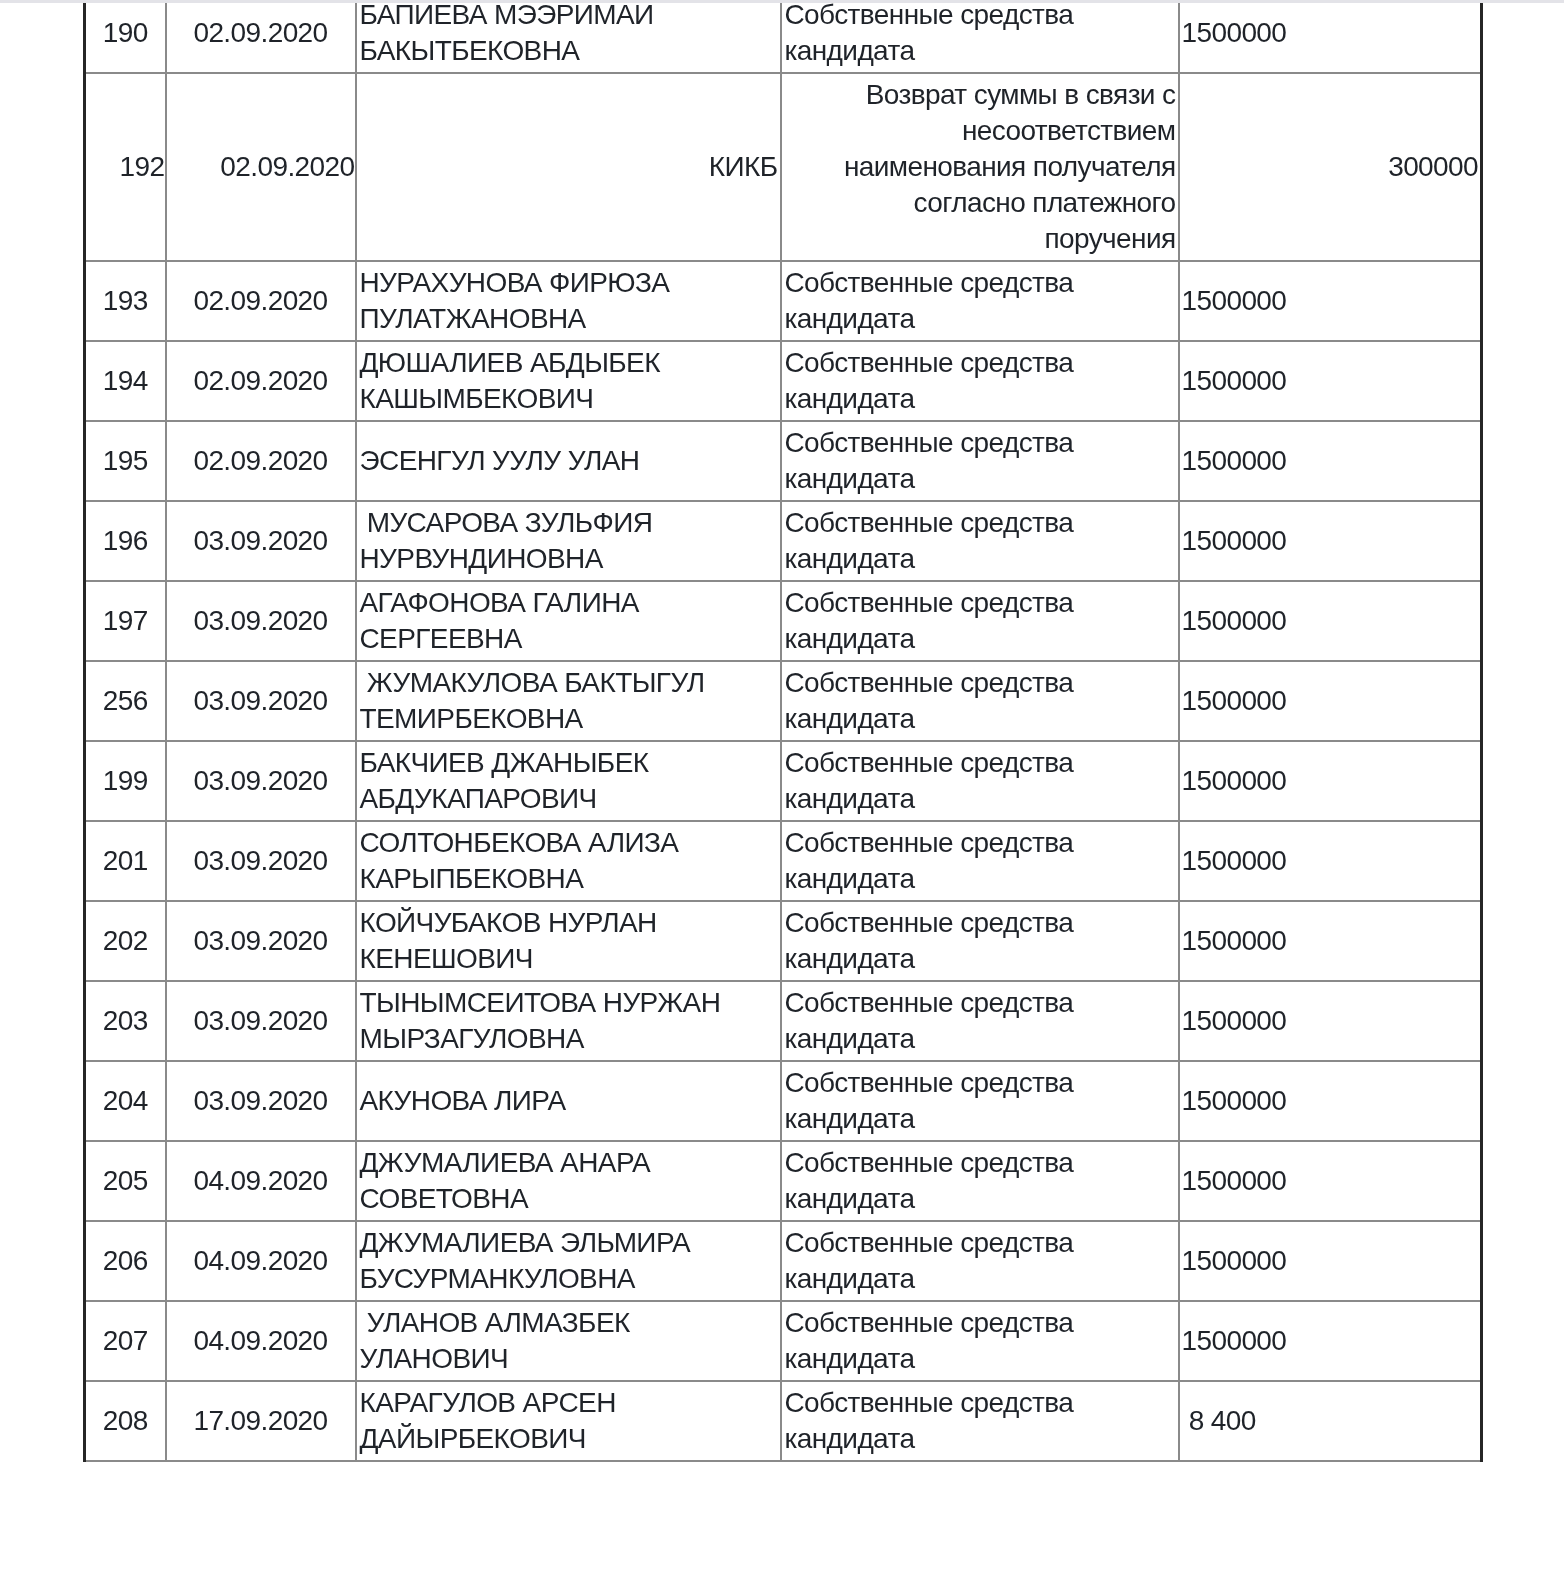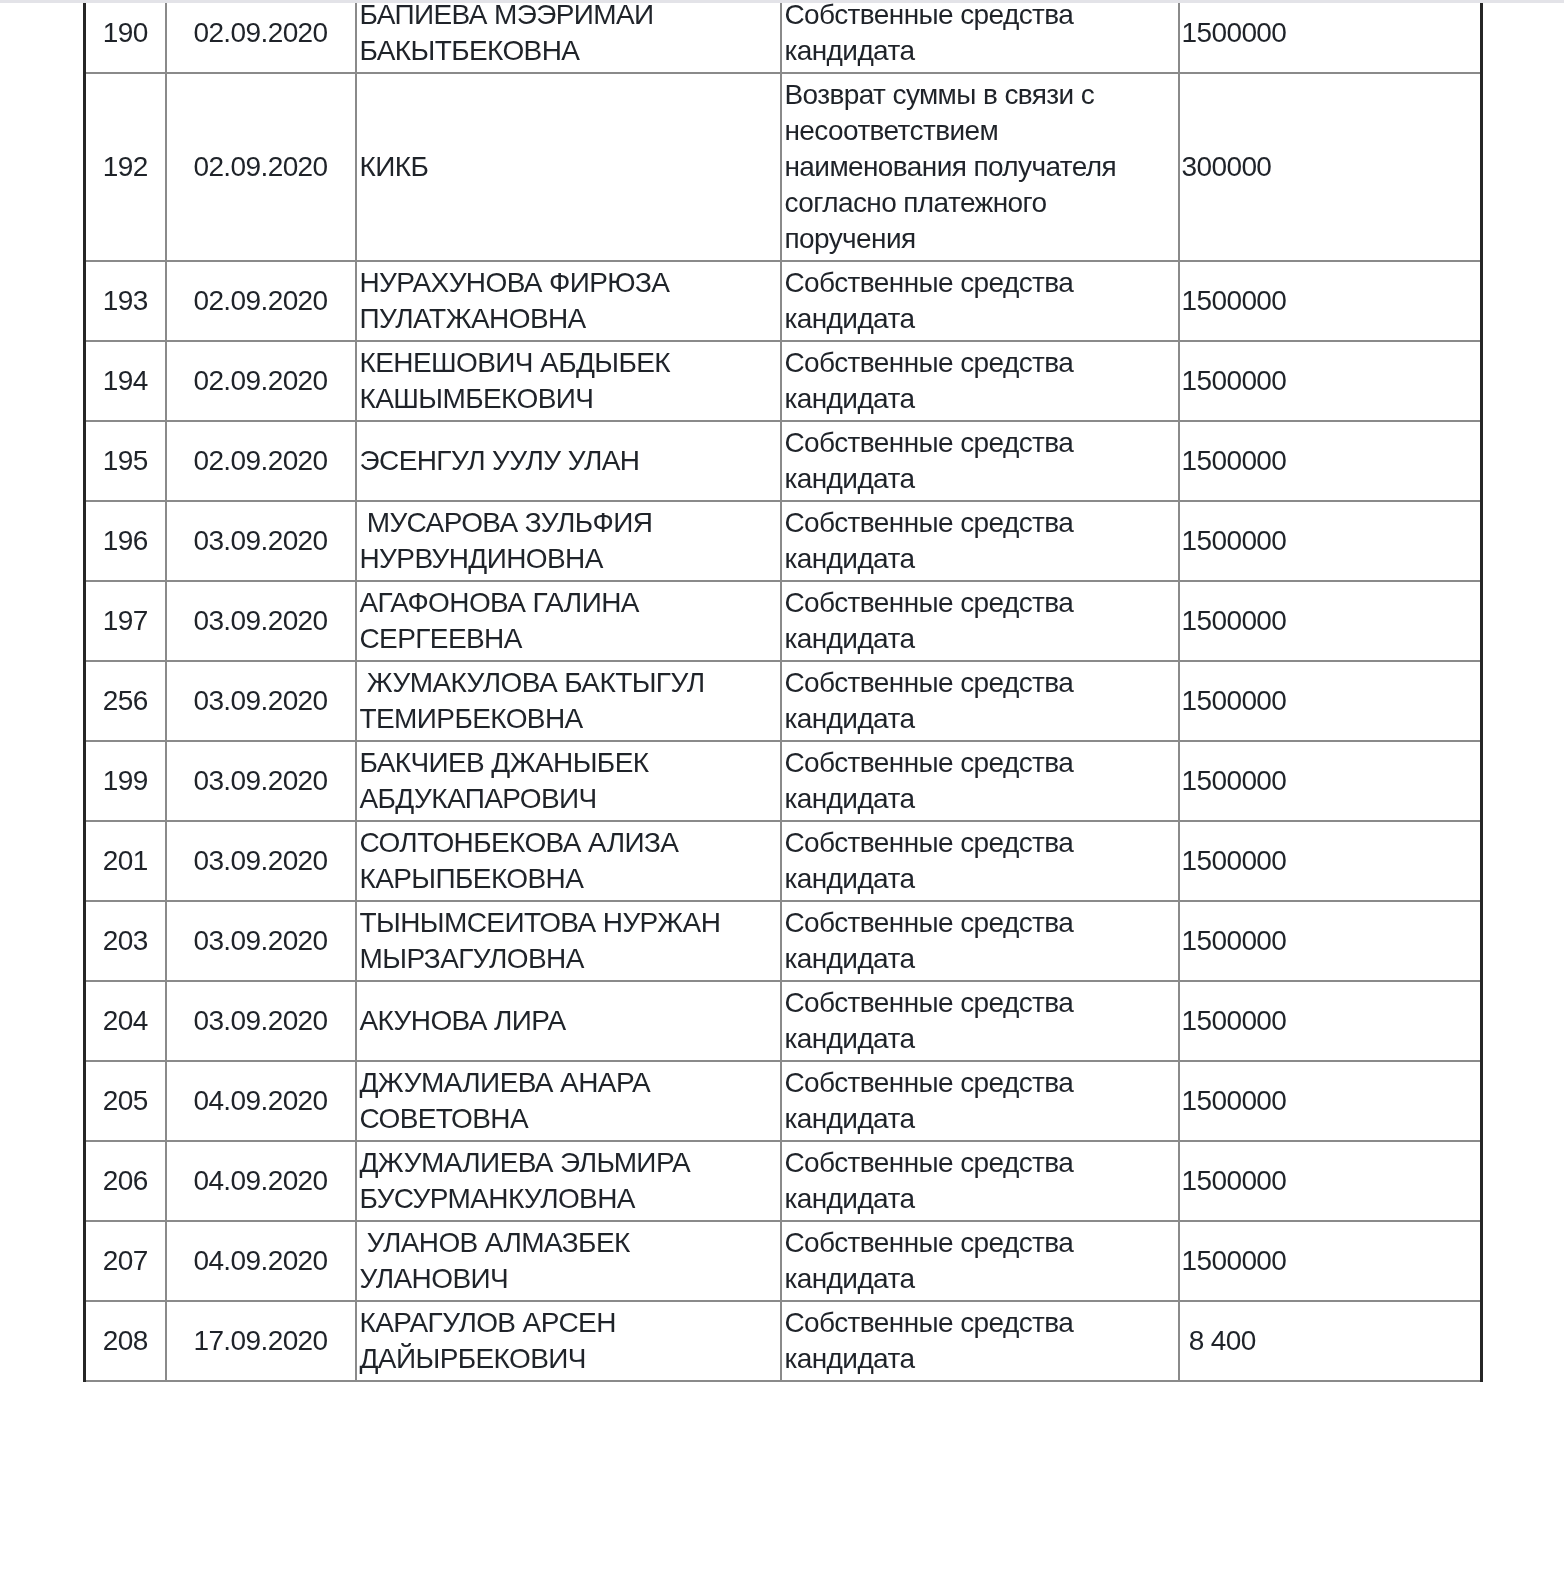--- a/index.html
+++ b/index.html
@@ -48,21 +48,21 @@
     box-sizing: border-box;
     font-stretch: condensed;
     letter-spacing: -0.6px;
   }
   td.num { text-align: center; padding: 0; }
   td.date { text-align: center; padding: 0; }
   td.name { padding-left: 3px; }
   td.amt { padding-left: 2px; }
   tr td:first-child { border-left: 3px solid #262626; }
   tr td:last-child { border-right: 3px solid #262626; }
-  tr.tall td { height: 186px; }
+  tr.tall td { height: 186px; text-align: right; }
   tr.first td { height: 78px; border-top: none; }
   .cell-text { white-space: pre-wrap; }
 </style>
 </head>
 <body>
 
 <div class="top-strip"></div>
 
 <div class="table-wrap">
   <table>
@@ -96,21 +96,21 @@
     <td class="num"><span class="cell-text">193</span></td>
     <td class="date"><span class="cell-text">02.09.2020</span></td>
     <td class="name"><span class="cell-text">НУРАХУНОВА ФИРЮЗА ПУЛАТЖАНОВНА</span></td>
     <td class="src"><span class="cell-text">Собственные средства кандидата</span></td>
     <td class="amt"><span class="cell-text">1500000</span></td>
   </tr>
 
   <tr>
     <td class="num"><span class="cell-text">194</span></td>
     <td class="date"><span class="cell-text">02.09.2020</span></td>
-    <td class="name"><span class="cell-text">КЕНЕШОВИЧ АБДЫБЕК КАШЫМБЕКОВИЧ</span></td>
+    <td class="name"><span class="cell-text">ДЮШАЛИЕВ АБДЫБЕК КАШЫМБЕКОВИЧ</span></td>
     <td class="src"><span class="cell-text">Собственные средства кандидата</span></td>
     <td class="amt"><span class="cell-text">1500000</span></td>
   </tr>
 
   <tr>
     <td class="num"><span class="cell-text">195</span></td>
     <td class="date"><span class="cell-text">02.09.2020</span></td>
     <td class="name"><span class="cell-text">ЭСЕНГУЛ УУЛУ УЛАН</span></td>
     <td class="src"><span class="cell-text">Собственные средства кандидата</span></td>
     <td class="amt"><span class="cell-text">1500000</span></td>
@@ -150,20 +150,27 @@
 
 
   <tr>
     <td class="num"><span class="cell-text">201</span></td>
     <td class="date"><span class="cell-text">03.09.2020</span></td>
     <td class="name"><span class="cell-text">СОЛТОНБЕКОВА АЛИЗА КАРЫПБЕКОВНА</span></td>
     <td class="src"><span class="cell-text">Собственные средства кандидата</span></td>
     <td class="amt"><span class="cell-text">1500000</span></td>
   </tr>
 
+  <tr>
+    <td class="num"><span class="cell-text">202</span></td>
+    <td class="date"><span class="cell-text">03.09.2020</span></td>
+    <td class="name"><span class="cell-text">КОЙЧУБАКОВ НУРЛАН КЕНЕШОВИЧ</span></td>
+    <td class="src"><span class="cell-text">Собственные средства кандидата</span></td>
+    <td class="amt"><span class="cell-text">1500000</span></td>
+  </tr>
 
   <tr>
     <td class="num"><span class="cell-text">203</span></td>
     <td class="date"><span class="cell-text">03.09.2020</span></td>
     <td class="name"><span class="cell-text">ТЫНЫМСЕИТОВА НУРЖАН МЫРЗАГУЛОВНА</span></td>
     <td class="src"><span class="cell-text">Собственные средства кандидата</span></td>
     <td class="amt"><span class="cell-text">1500000</span></td>
   </tr>
 
   <tr>

